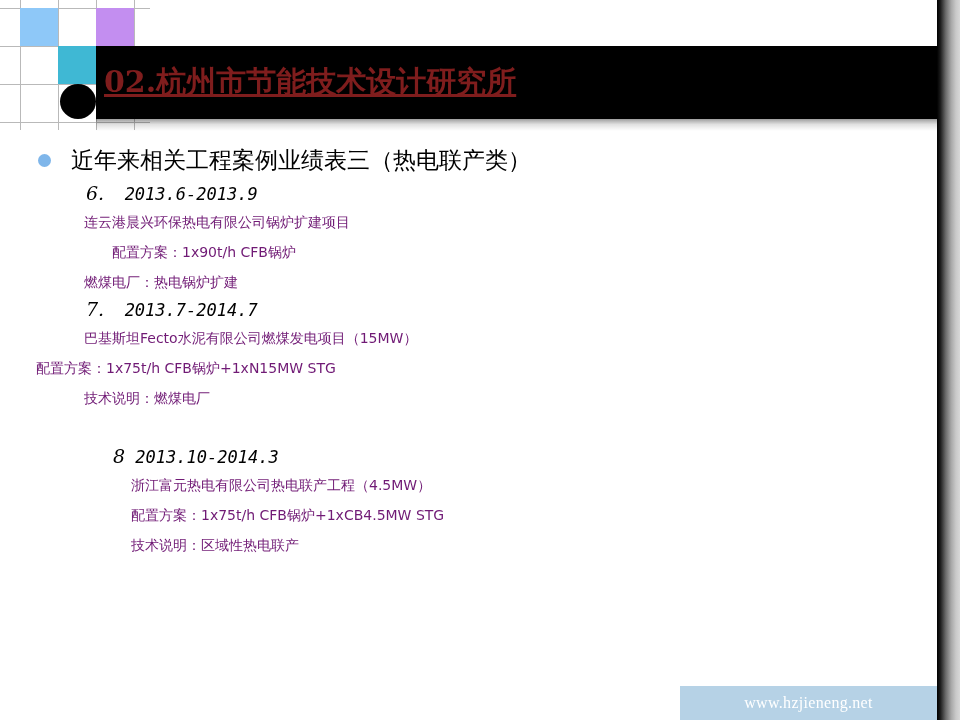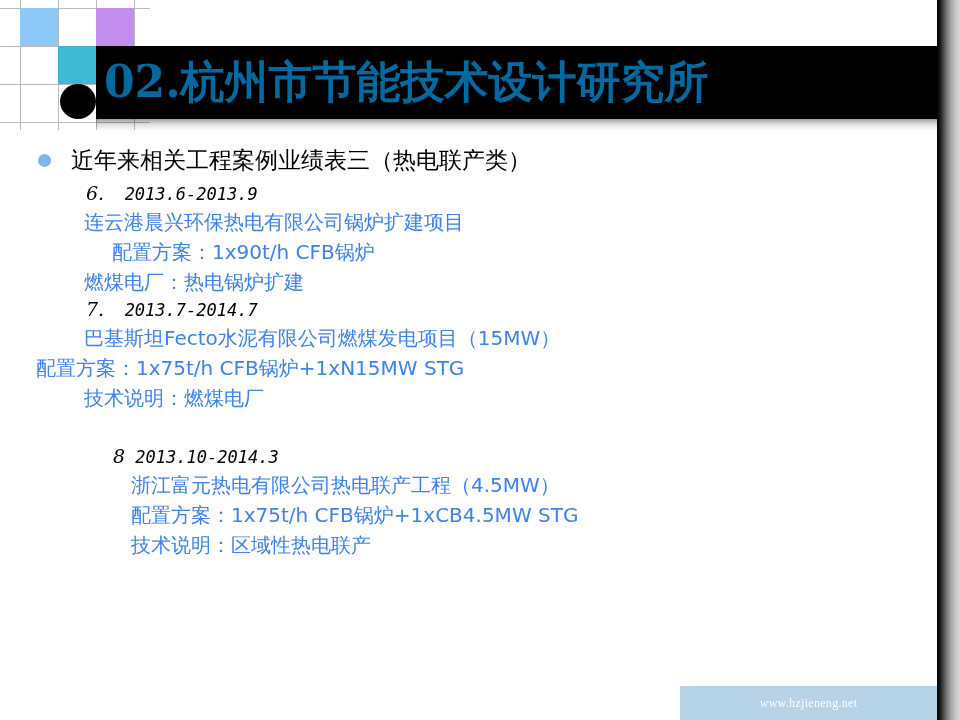--- a/index.html
+++ b/index.html
@@ -100,27 +100,28 @@
     width: 841px;
     height: 12px;
     background: linear-gradient(to bottom, rgba(0,0,0,0.38) 0%, rgba(0,0,0,0.12) 45%, rgba(0,0,0,0) 100%);
     z-index: 2;
   }
   .title-text {
     position: absolute;
     left: 104px;
     top: 53px;
     z-index: 6;
-    color: #0369a1;
+    color: #7f1d1d;
     font-family: "DejaVu Serif", "Liberation Serif", serif;
     font-weight: bold;
-    font-size: 44px;
+    font-size: 30px;
     line-height: 58px;
     letter-spacing: 0px;
     white-space: nowrap;
+    text-decoration: underline;
   }
 
   
   .content {
     position: absolute;
     left: 0;
     top: 138px;
     width: 937px;
   }
 
@@ -166,23 +167,23 @@
     color: #000000;
     white-space: nowrap;
     font-style: italic;
   }
   .entry-head .entry-no {
     font-family: "DejaVu Serif", "Liberation Serif", serif;
     font-size: 19px;
   }
   .entry-line {
     font-family: "DejaVu Sans", "Liberation Sans", sans-serif;
-    font-size: 20px;
+    font-size: 14px;
     line-height: 30px;
-    color: #3b82f6;
+    color: #701a75;
     white-space: nowrap;
   }
 
   
   .footer-bar {
     position: absolute;
     left: 680px;
     top: 686px;
     width: 257px;
     height: 34px;
@@ -193,21 +194,21 @@
     position: absolute;
     left: 0;
     top: 0;
     width: 257px;
     height: 34px;
     display: flex;
     align-items: center;
     justify-content: center;
     color: #ffffff;
     font-family: "Liberation Serif", "DejaVu Serif", serif;
-    font-size: 12px;
+    font-size: 16px;
     letter-spacing: 0.3px;
   }
 </style>
 </head>
 <body>
 
 <div id="slide">
 
   <div class="page-surface"></div>
 

